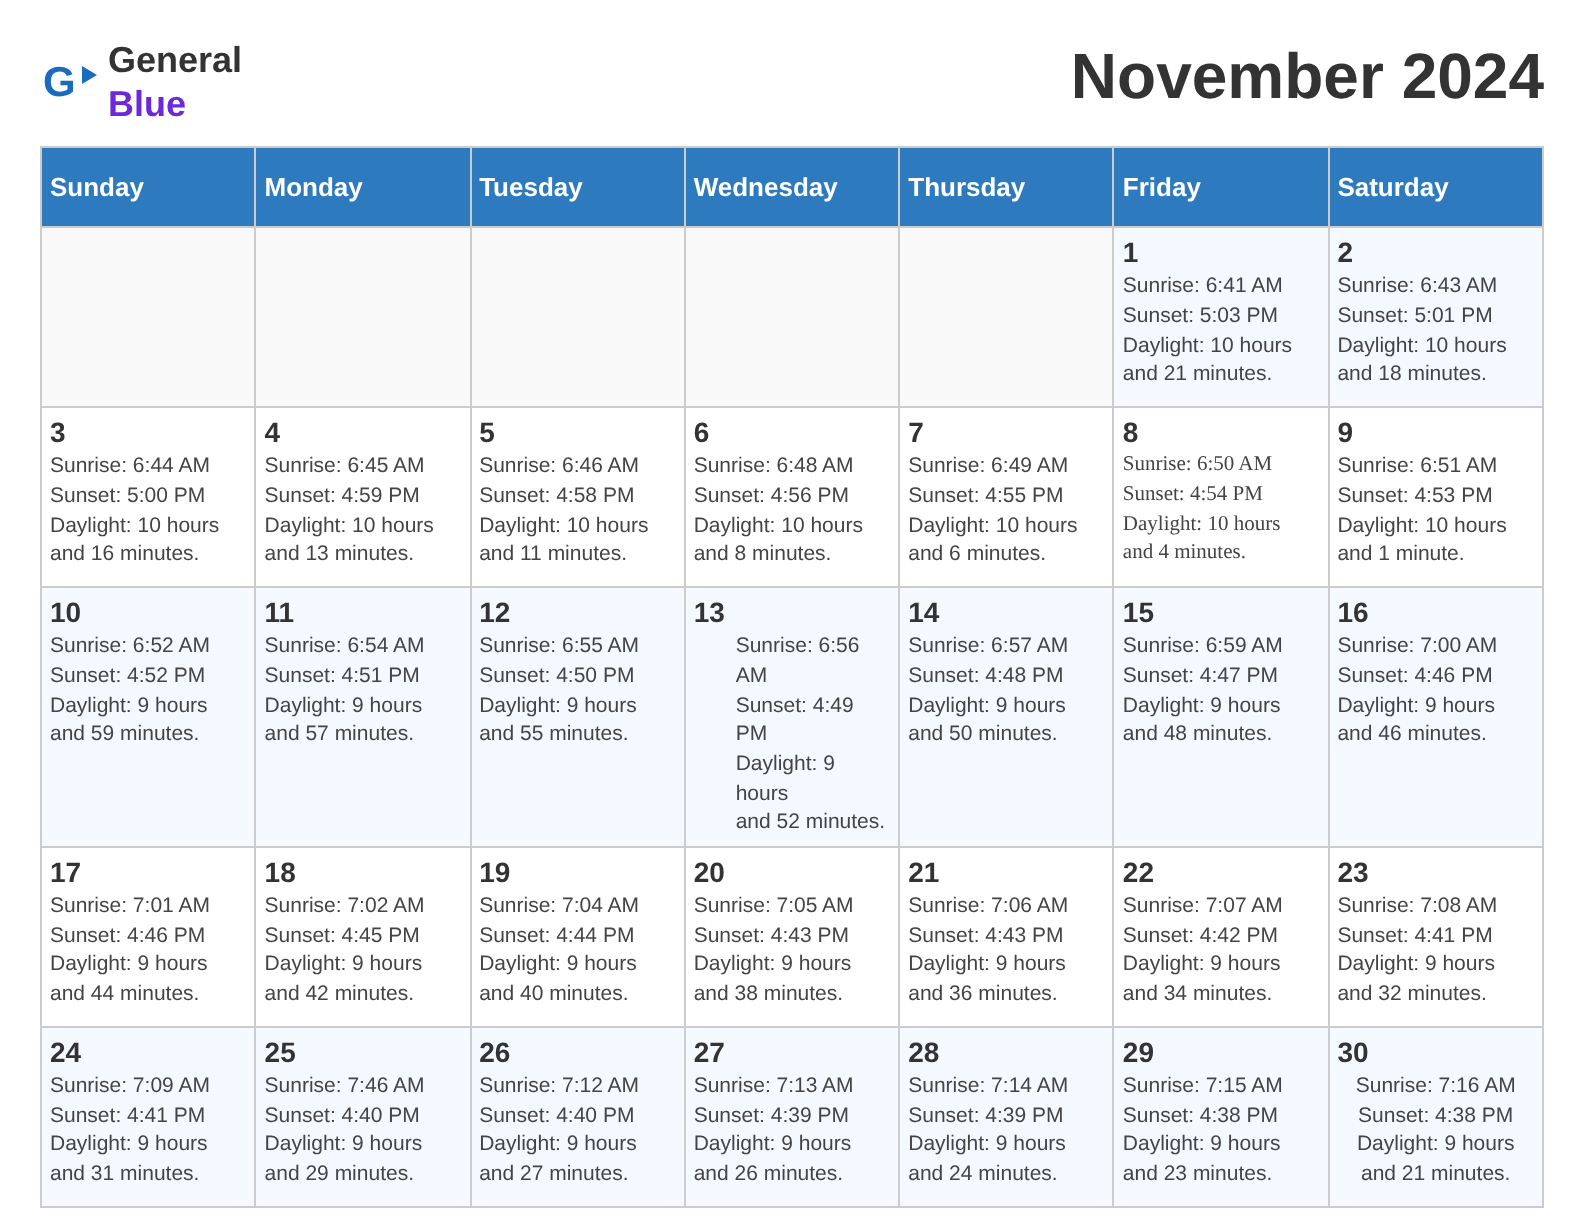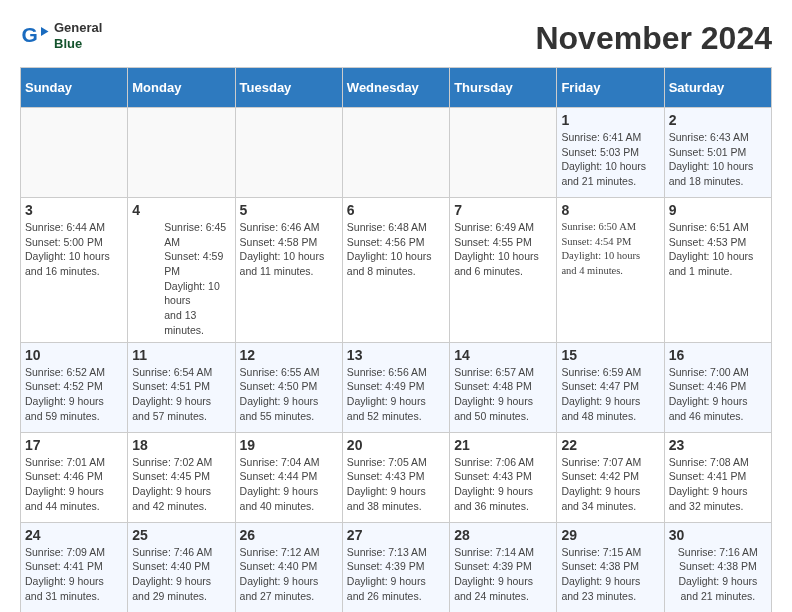--- a/index.html
+++ b/index.html
@@ -14,26 +14,26 @@
       display: flex;
       justify-content: space-between;
       align-items: flex-start;
       margin-bottom: 10px;
     }
     .logo {
       display: flex;
       align-items: center;
     }
     .logo-text {
-      font-size: 13px;
+      font-size: 18px;
       font-weight: bold;
       line-height: 1.2;
     }
     .logo-general { color: #333; }
-    .logo-blue { color: #14532d; }
+    .logo-blue { color: #6d28d9; }
     .logo-icon {
       width: 30px;
       height: 30px;
       margin-right: 4px;
     }
     .title-block {
       text-align: right;
     }
     .month-title {
       font-size: 32px;
@@ -142,21 +142,21 @@
       <tr>
         <td class="even-week">
           <span class="day-num">3</span>
           <div class="day-info" style="white-space: pre-line;">Sunrise: 6:44 AM
 Sunset: 5:00 PM
 Daylight: 10 hours
 and 16 minutes.</div>
         </td>
         <td class="even-week">
           <span class="day-num">4</span>
-          <div class="day-info" style="white-space: pre-line; margin-left: 32px;">Sunrise: 6:45 AM
+          <div class="day-info" style="white-space: pre-line;">Sunrise: 6:45 AM
 Sunset: 4:59 PM
 Daylight: 10 hours
 and 13 minutes.</div>
         </td>
         <td class="even-week">
           <span class="day-num">5</span>
           <div class="day-info" style="white-space: pre-line;">Sunrise: 6:46 AM
 Sunset: 4:58 PM
 Daylight: 10 hours
 and 11 minutes.</div>
@@ -207,21 +207,21 @@
         </td>
         <td class="odd-week">
           <span class="day-num">12</span>
           <div class="day-info" style="white-space: pre-line;">Sunrise: 6:55 AM
 Sunset: 4:50 PM
 Daylight: 9 hours
 and 55 minutes.</div>
         </td>
         <td class="odd-week">
           <span class="day-num">13</span>
-          <div class="day-info" style="white-space: pre-line;">Sunrise: 6:56 AM
+          <div class="day-info" style="white-space: pre-line; margin-left: 21px;">Sunrise: 6:56 AM
 Sunset: 4:49 PM
 Daylight: 9 hours
 and 52 minutes.</div>
         </td>
         <td class="odd-week">
           <span class="day-num">14</span>
           <div class="day-info" style="white-space: pre-line;">Sunrise: 6:57 AM
 Sunset: 4:48 PM
 Daylight: 9 hours
 and 50 minutes.</div>

